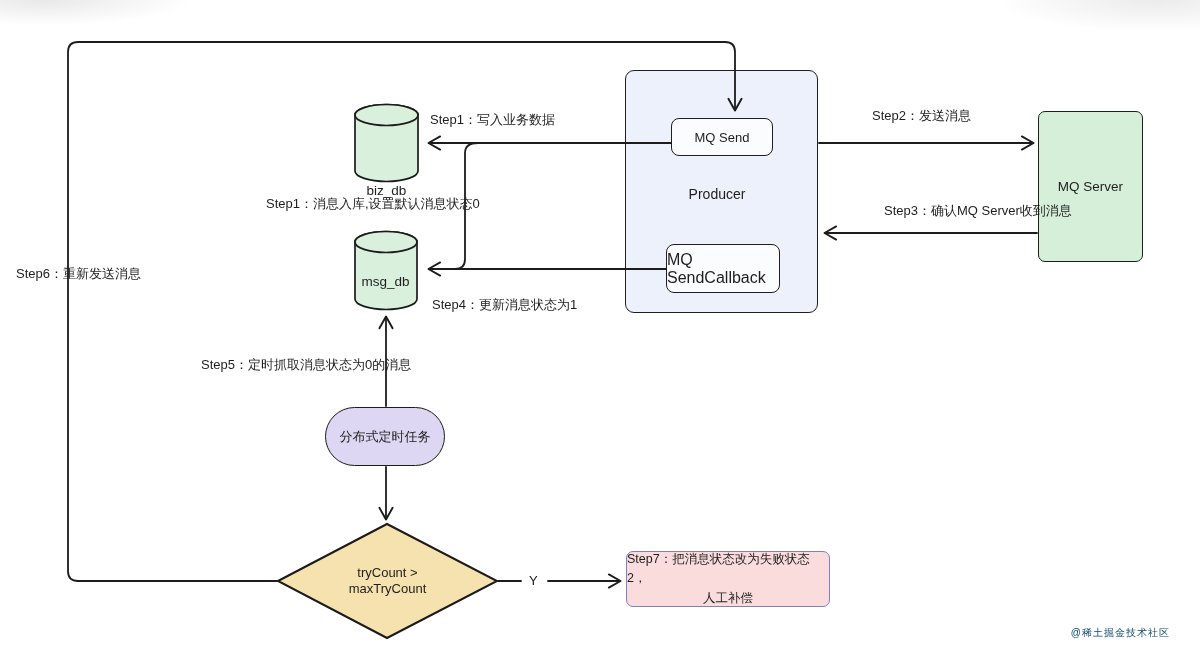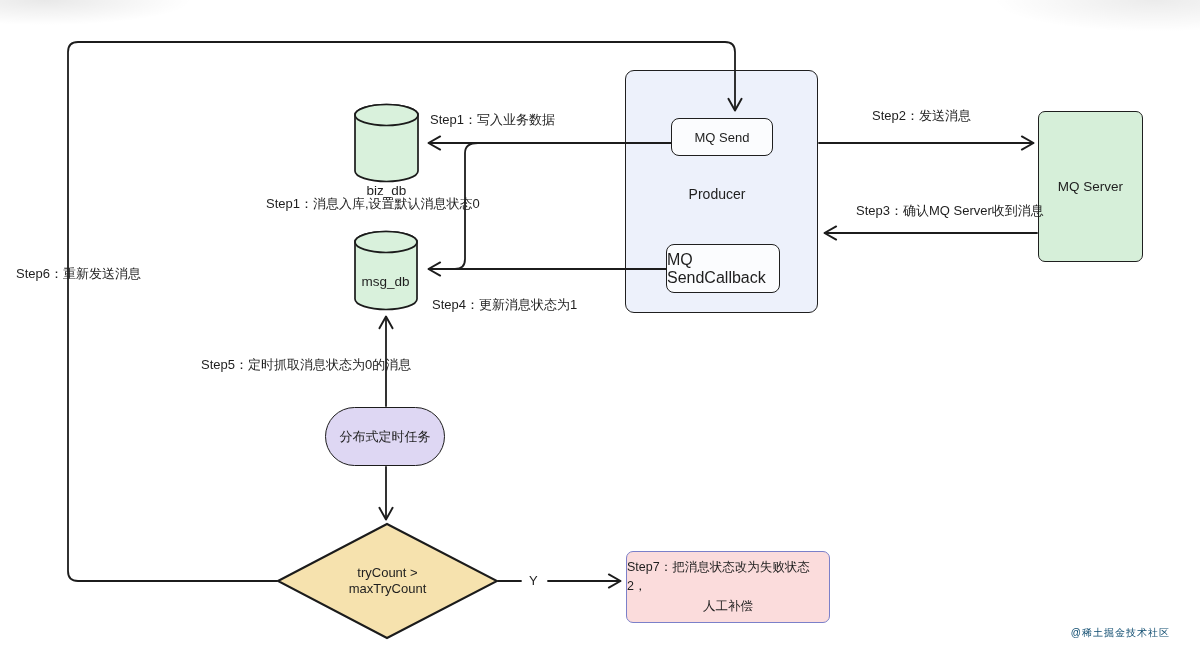--- a/index.html
+++ b/index.html
@@ -24,29 +24,29 @@
   #producer-label { position:absolute; left:625px; top:186px; width:184px;
     text-align:center; font-size:14px; }
   #mq-send-box { left:671px; top:118px; width:102px; height:38px;
     background:#fbfcfe; border:1.6px solid #1f1f1f; border-radius:8px; font-size:13px; }
   #mq-callback-box { left:666px; top:244px; width:114px; height:49px;
     background:#fbfcfe; border:1.6px solid #1f1f1f; border-radius:8px; font-size:16px; }
   #mq-server-box { left:1038px; top:111px; width:105px; height:151px;
     background:#d6efd9; border:1.6px solid #1f1f1f; border-radius:7px; font-size:13.5px; }
   #scheduler-box { left:325px; top:407px; width:120px; height:59px;
     background:#ded7f3; border:1.7px solid #1c1c1c; border-radius:30px; font-size:13px; }
-  #manual-box { left:626px; top:551px; width:204px; height:72px;
+  #manual-box { left:626px; top:551px; width:204px; height:56px;
     background:#fbdcdc; border:1.5px solid #7b80c9; border-radius:7px;
     flex-direction:column; font-size:12.5px; line-height:1.55; }
 
   .lbl { position:absolute; font-size:13px; white-space:nowrap;text-align:center; }
   #lbl-step1-write  { left:430px; top:111px; }
   #lbl-step1-insert { left:266px; top:195px; }
   #lbl-step2        { left:872px; top:107px; }
-  #lbl-step3        { left:856px; top:202px; }
+  #lbl-step3        { left:884px; top:202px; }
   #lbl-step4        { left:432px; top:296px; }
   #lbl-step5        { left:201px; top:356px; }
   #lbl-step6        { left:16px;  top:265px; }
   #lbl-yes          { left:529px; top:573px; }
 
   #biz-db-label { position:absolute; left:355px; top:147px; width:63px; text-align:center; font-size:13.5px;margin-top:36px; }
   #msg-db-label { position:absolute; left:354px; top:274px; width:63px; text-align:center; font-size:13.5px; }
 
   #decision-label { position:absolute; left:307px; top:565px; width:161px;
     text-align:center; font-size:13px; line-height:16px; }

